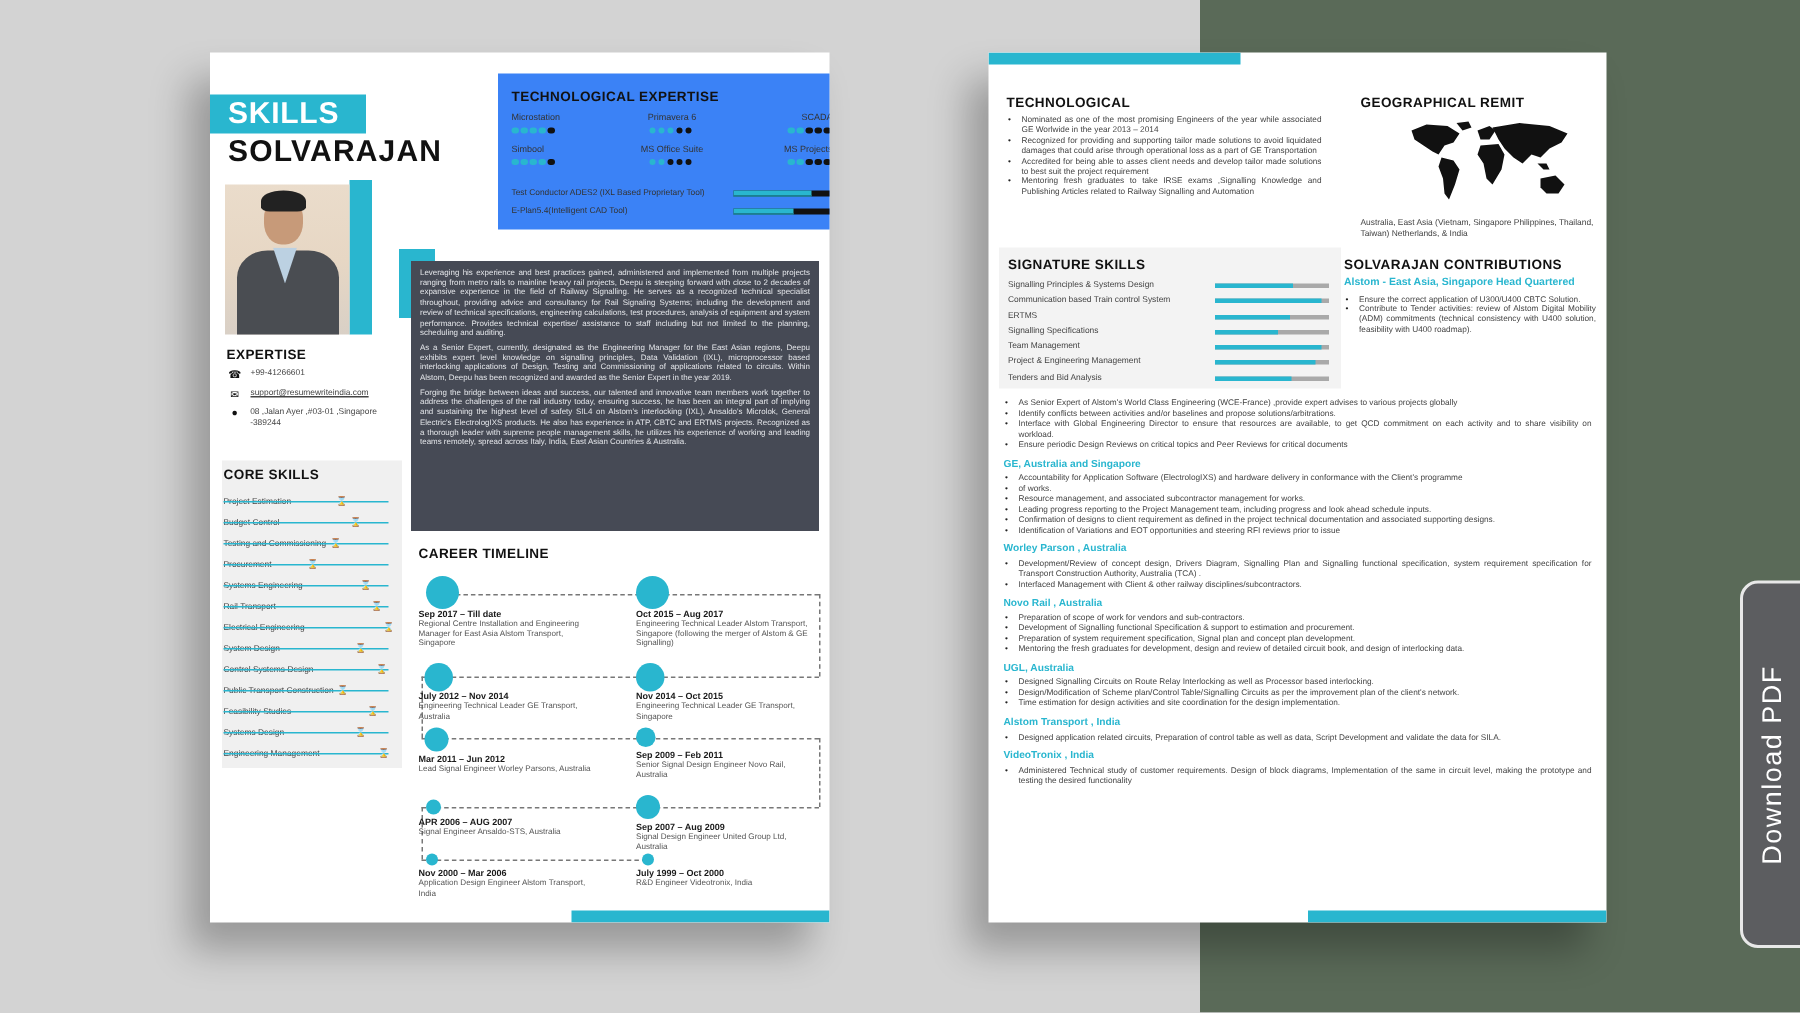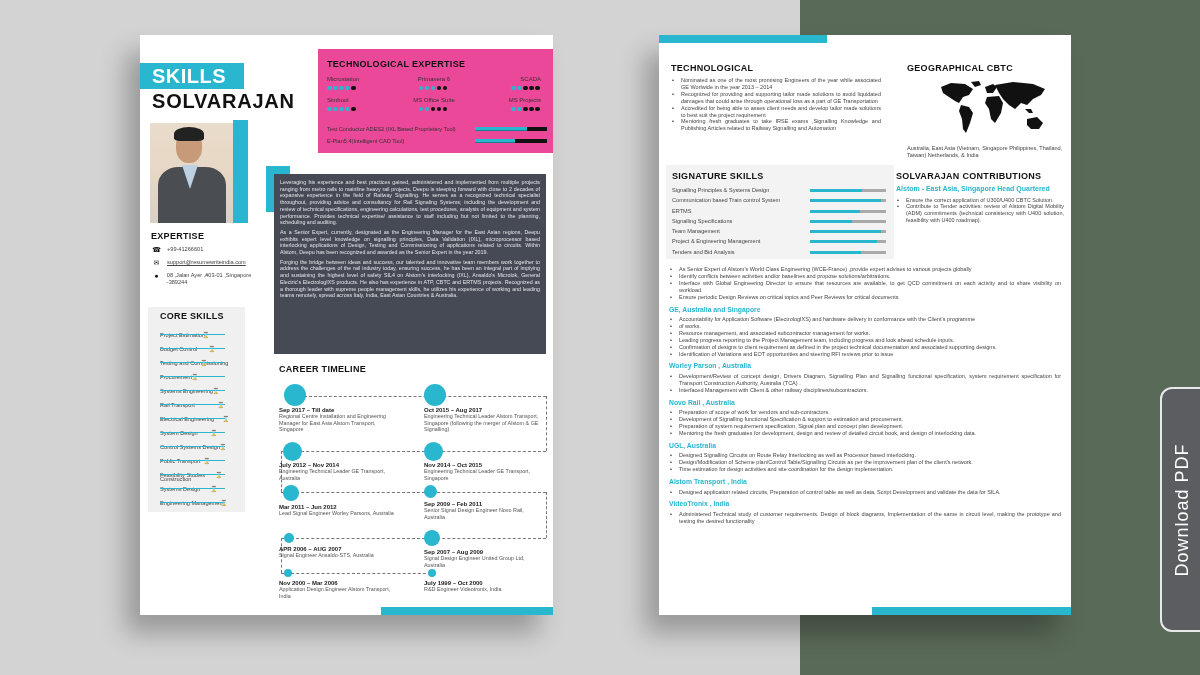--- a/index.html
+++ b/index.html
@@ -17,21 +17,21 @@
   .name-bar { position: absolute; left: 0; top: 28px; width: 104px; height: 26px; }
   .first-name { position: absolute; left: 12px; top: 30px; font-size: 20px; font-weight: bold; color: #fff; letter-spacing: 0.5px; }
   .last-name { position: absolute; left: 12px; top: 55px; font-size: 20px; font-weight: bold; color: #111; letter-spacing: 0.8px; }
   .photo-accent { position: absolute; left: 93px; top: 85px; width: 15px; height: 103px; }
   .photo { position: absolute; left: 10px; top: 88px; width: 83px; height: 100px; background: linear-gradient(180deg,#eadccb 0%,#e7d7c4 50%,#d9d0c6 100%); overflow: hidden; }
   .photo .head { position: absolute; left: 26px; top: 8px; width: 26px; height: 32px; border-radius: 45%; background: #c79a79; }
   .photo .hair { position: absolute; left: 24px; top: 4px; width: 30px; height: 14px; border-radius: 50% 50% 20% 20%; background: #222; }
   .photo .suit { position: absolute; left: 8px; top: 44px; width: 68px; height: 60px; border-radius: 30% 30% 0 0; background: #4a4d52; }
   .photo .shirt { position: absolute; left: 32px; top: 42px; width: 16px; height: 24px; background: #bcd1e2; clip-path: polygon(0 0,100% 0,50% 100%); }
 
-  .tech-panel { position: absolute; left: 178px; top: 14px; width: 235px; height: 104px; background: #ec4899; }
+  .tech-panel { position: absolute; left: 192px; top: 14px; width: 235px; height: 104px; background: #3b82f6; }
   .tech-title { position: absolute; left: 9px; top: 10px; }
   .tech-grid { position: absolute; left: 9px; top: 27px; width: 214px; display: grid; grid-template-columns: 1fr 1fr 1fr; row-gap: 6px; }
   .tech-item { font-size: 6px; color: #333; }
   .tech-item.c { text-align: center; } .tech-item.r { text-align: right; }
   .dots { margin-top: 2px; letter-spacing: 0.5px; font-size: 7px; line-height: 7px; }
   .dot { display: inline-block; width: 4.5px; height: 4.5px; border-radius: 50%; margin-right: 1.5px; background: #111; }
   .dot.on { background: #29b6cf; }
   .tool-row { position: absolute; left: 9px; font-size: 5.6px; color: #333; width: 220px; }
   .tool-bar { position: absolute; left: 148px; top: 1px; width: 72px; height: 4px; background: #111; }
   .tool-bar i { display: block; height: 100%; background: #29b6cf; border-bottom: 1px solid #1b7f91; }
@@ -39,21 +39,21 @@
   .summary-accent { position: absolute; left: 126px; top: 131px; width: 24px; height: 46px; }
   .summary { position: absolute; left: 134px; top: 139px; width: 272px; height: 180px; background: #464a55; padding: 5px 6px; }
   .summary p { font-size: 5.3px; line-height: 6.7px; color: #e4e6ea; text-align: justify; margin-bottom: 3px; }
 
   .contacts { position: absolute; left: 11px; top: 196px; width: 120px; }
   .contact-row { display: flex; align-items: flex-start; margin-top: 5px; }
   .contact-row .ic { width: 11px; font-size: 7px; color: #111; margin-right: 5px; text-align: center; }
   .contact-row span { font-size: 5.6px; line-height: 7px; color: #444; }
   .contact-row .link { text-decoration: underline; }
 
-  .core { position: absolute; left: 8px; top: 272px; width: 97px; height: 205px; background: #f0f0f0; padding: 4px 12px; }
+  .core { position: absolute; left: 8px; top: 272px; width: 120px; height: 205px; background: #f0f0f0; padding: 4px 1px; }
   .core-item { position: relative; height: 14px; }
   .core-item span { font-size: 5.6px; color: #444; }
   .core-item .line { position: absolute; left: 0; right: 8px; bottom: 2px; height: 1px; background: #29b6cf; }
   .core-item .mark { position: absolute; bottom: -1px; font-size: 6px; color: #1a3550; line-height: 6px; }
 
   .affil { position: absolute; left: 13px; top: 486px; width: 110px; }
   .affil ul { list-style: none; margin-top: 4px; }
   .affil li { font-size: 5.6px; line-height: 7px; color: #444; padding-left: 11px; position: relative; margin-bottom: 1px; min-height: 7px; }
   .affil li::before { content: "\2756"; position: absolute; left: 0; top: 0; font-size: 5px; color: #333; }
 
@@ -268,21 +268,21 @@
     <div class="h" style="margin-bottom:4px;">TECHNOLOGICAL</div>
     <ul class="bl">
       <li>Nominated as one of the most promising Engineers of the year while associated GE Worlwide in the year 2013 – 2014</li>
       <li>Recognized for providing and supporting tailor made solutions to avoid liquidated damages that could arise through operational loss as a part of GE Transportation</li>
       <li>Accredited for being able to asses client needs and develop tailor made solutions to best suit the project requirement</li>
       <li>Mentoring fresh graduates to take IRSE exams ,Signalling Knowledge and Publishing Articles related to Railway Signalling and Automation</li>
     </ul>
   </div>
 
   <div class="geo">
-    <div class="h">GEOGRAPHICAL CBTC</div>
+    <div class="h">GEOGRAPHICAL REMIT</div>
     <svg class="map" viewBox="0 0 112 58">
       <path fill="#111" d="M4 8 L14 4 L28 5 L36 10 L32 16 L26 18 L22 24 L18 22 L12 18 L6 14 Z"></path>
       <path fill="#111" d="M24 26 L32 28 L36 34 L33 44 L29 54 L26 50 L25 40 L22 32 Z"></path>
       <path fill="#111" d="M34 3 L42 2 L44 6 L38 8 Z"></path>
       <path fill="#111" d="M48 8 L56 5 L60 8 L56 14 L50 14 Z"></path>
       <path fill="#111" d="M50 18 L62 17 L66 24 L64 34 L58 44 L54 40 L52 30 L48 24 Z"></path>
       <path fill="#111" d="M58 6 L76 3 L96 5 L108 10 L104 16 L96 20 L90 26 L84 24 L78 30 L72 26 L66 20 L62 14 Z"></path>
       <path fill="#111" d="M88 30 L94 30 L96 34 L92 34 Z"></path>
       <path fill="#111" d="M90 40 L100 38 L106 44 L102 50 L94 50 L90 46 Z"></path>
     </svg>

